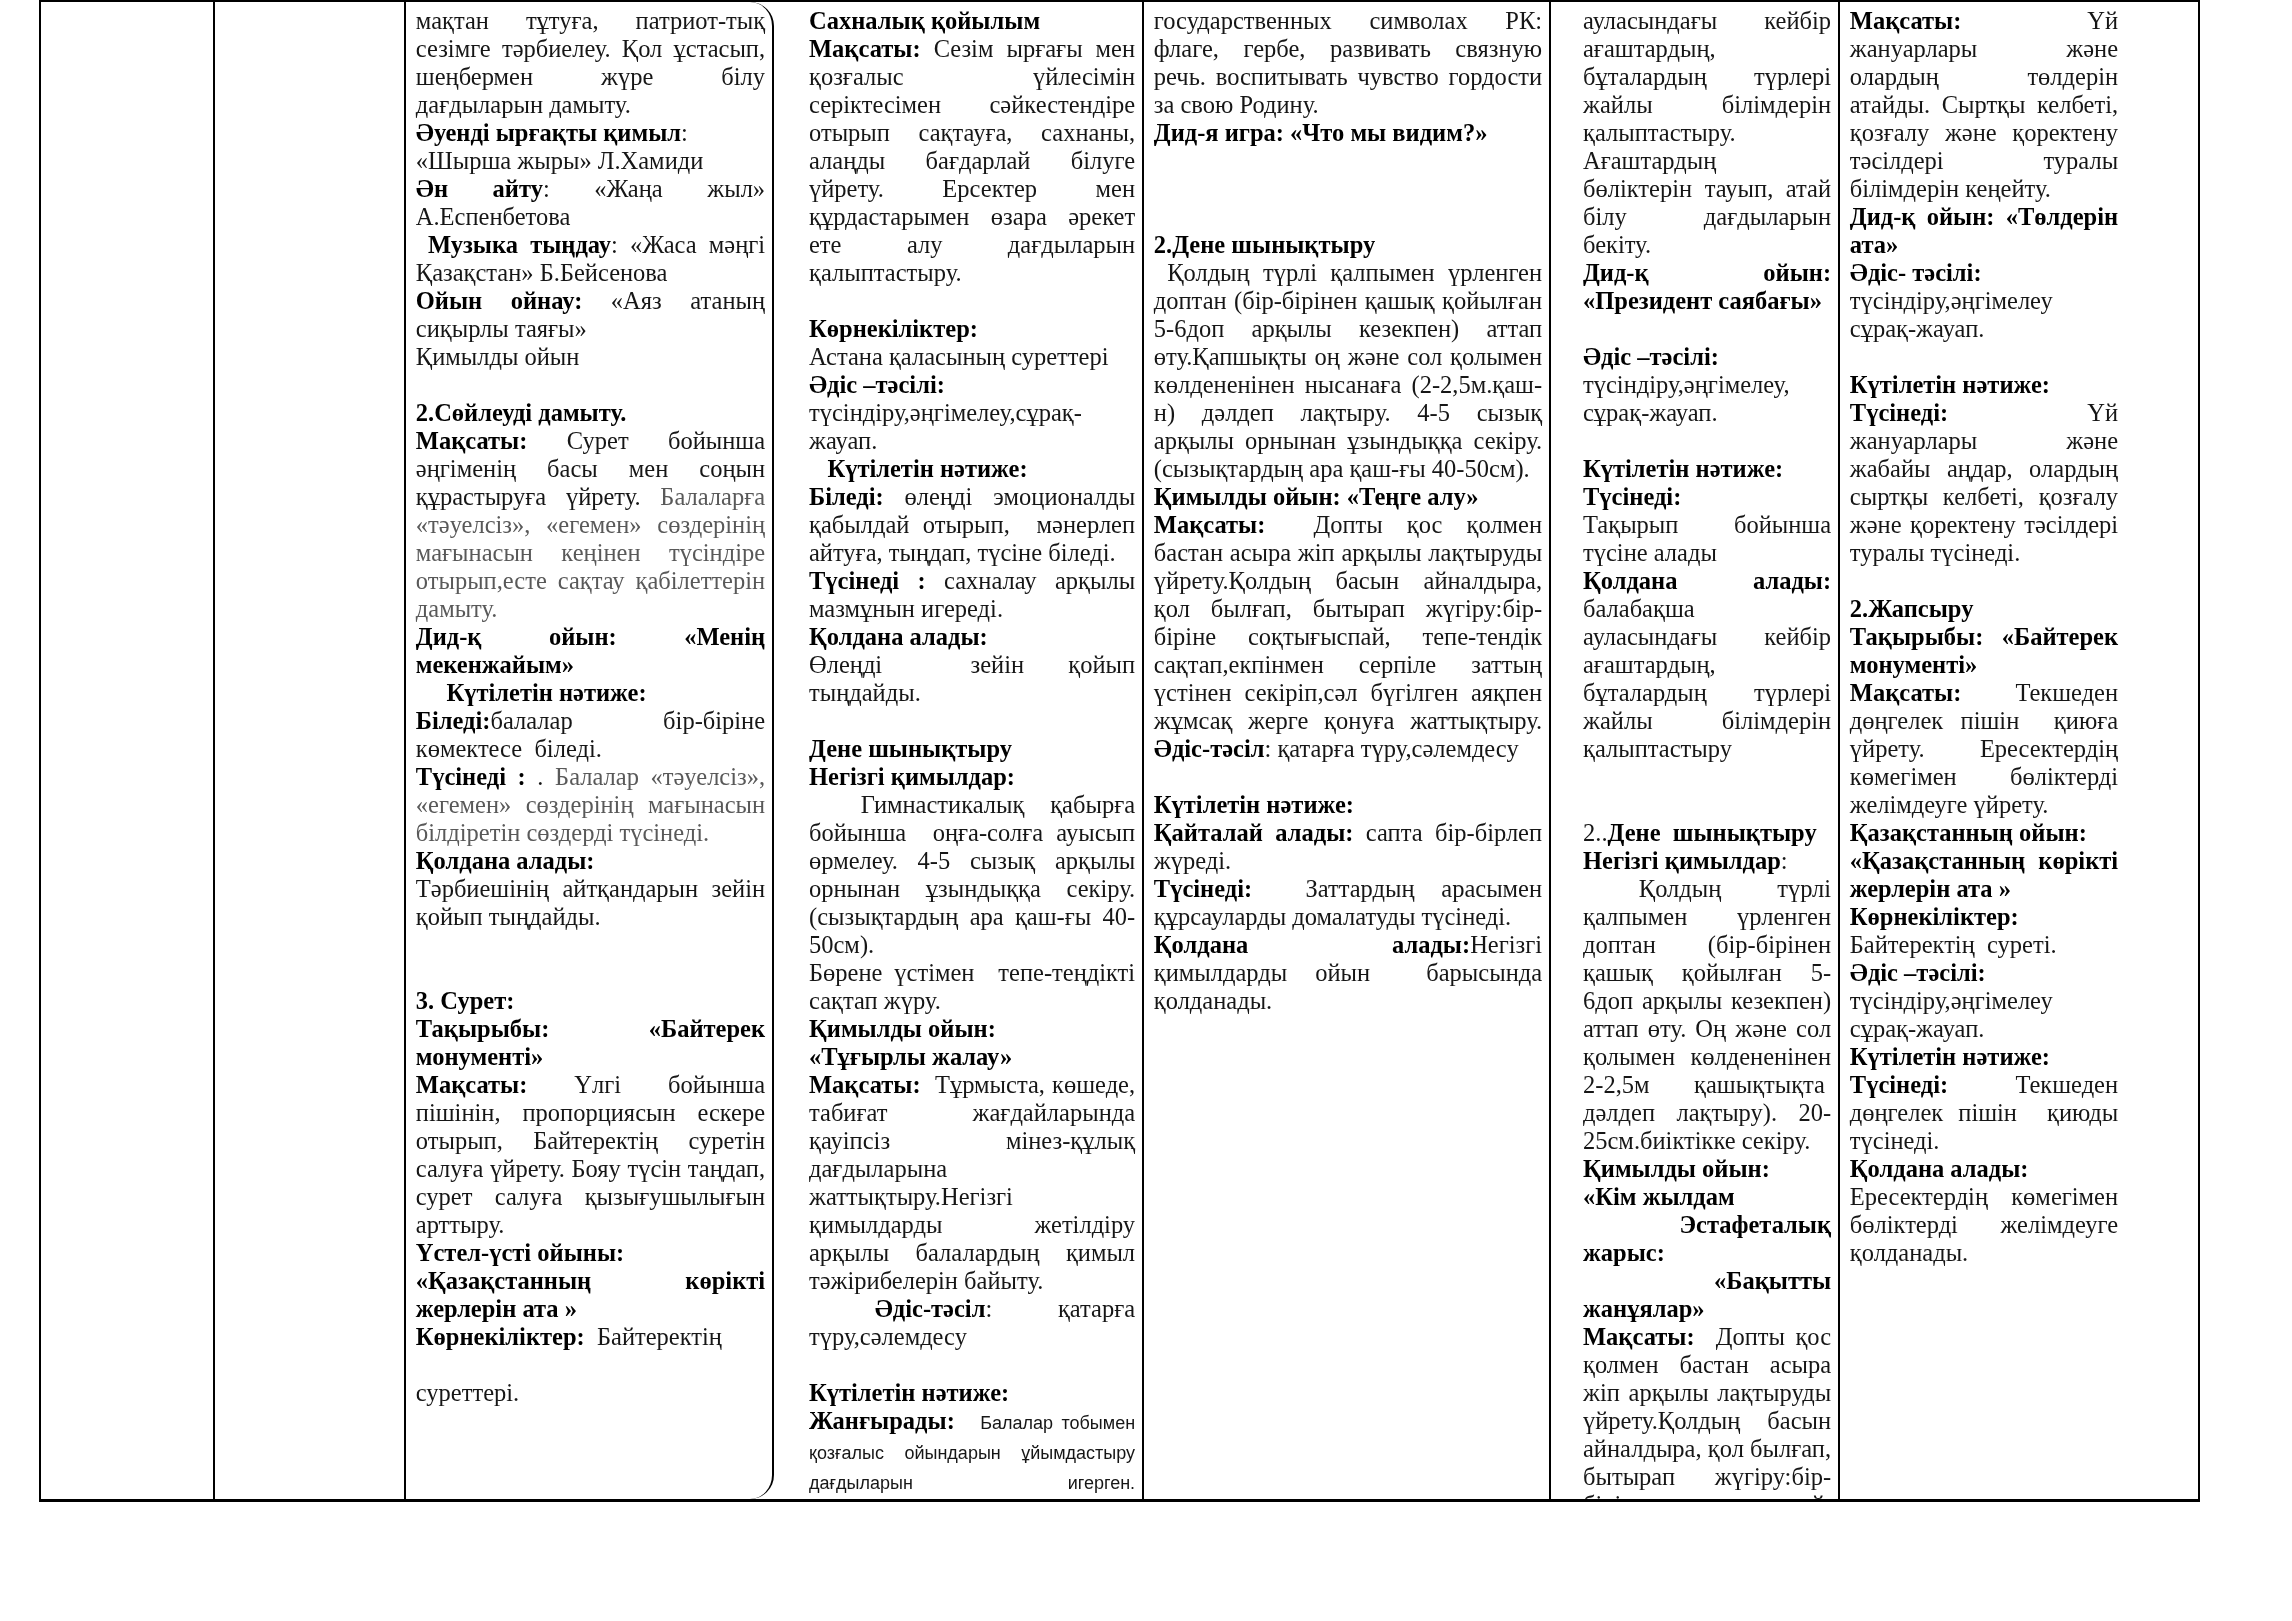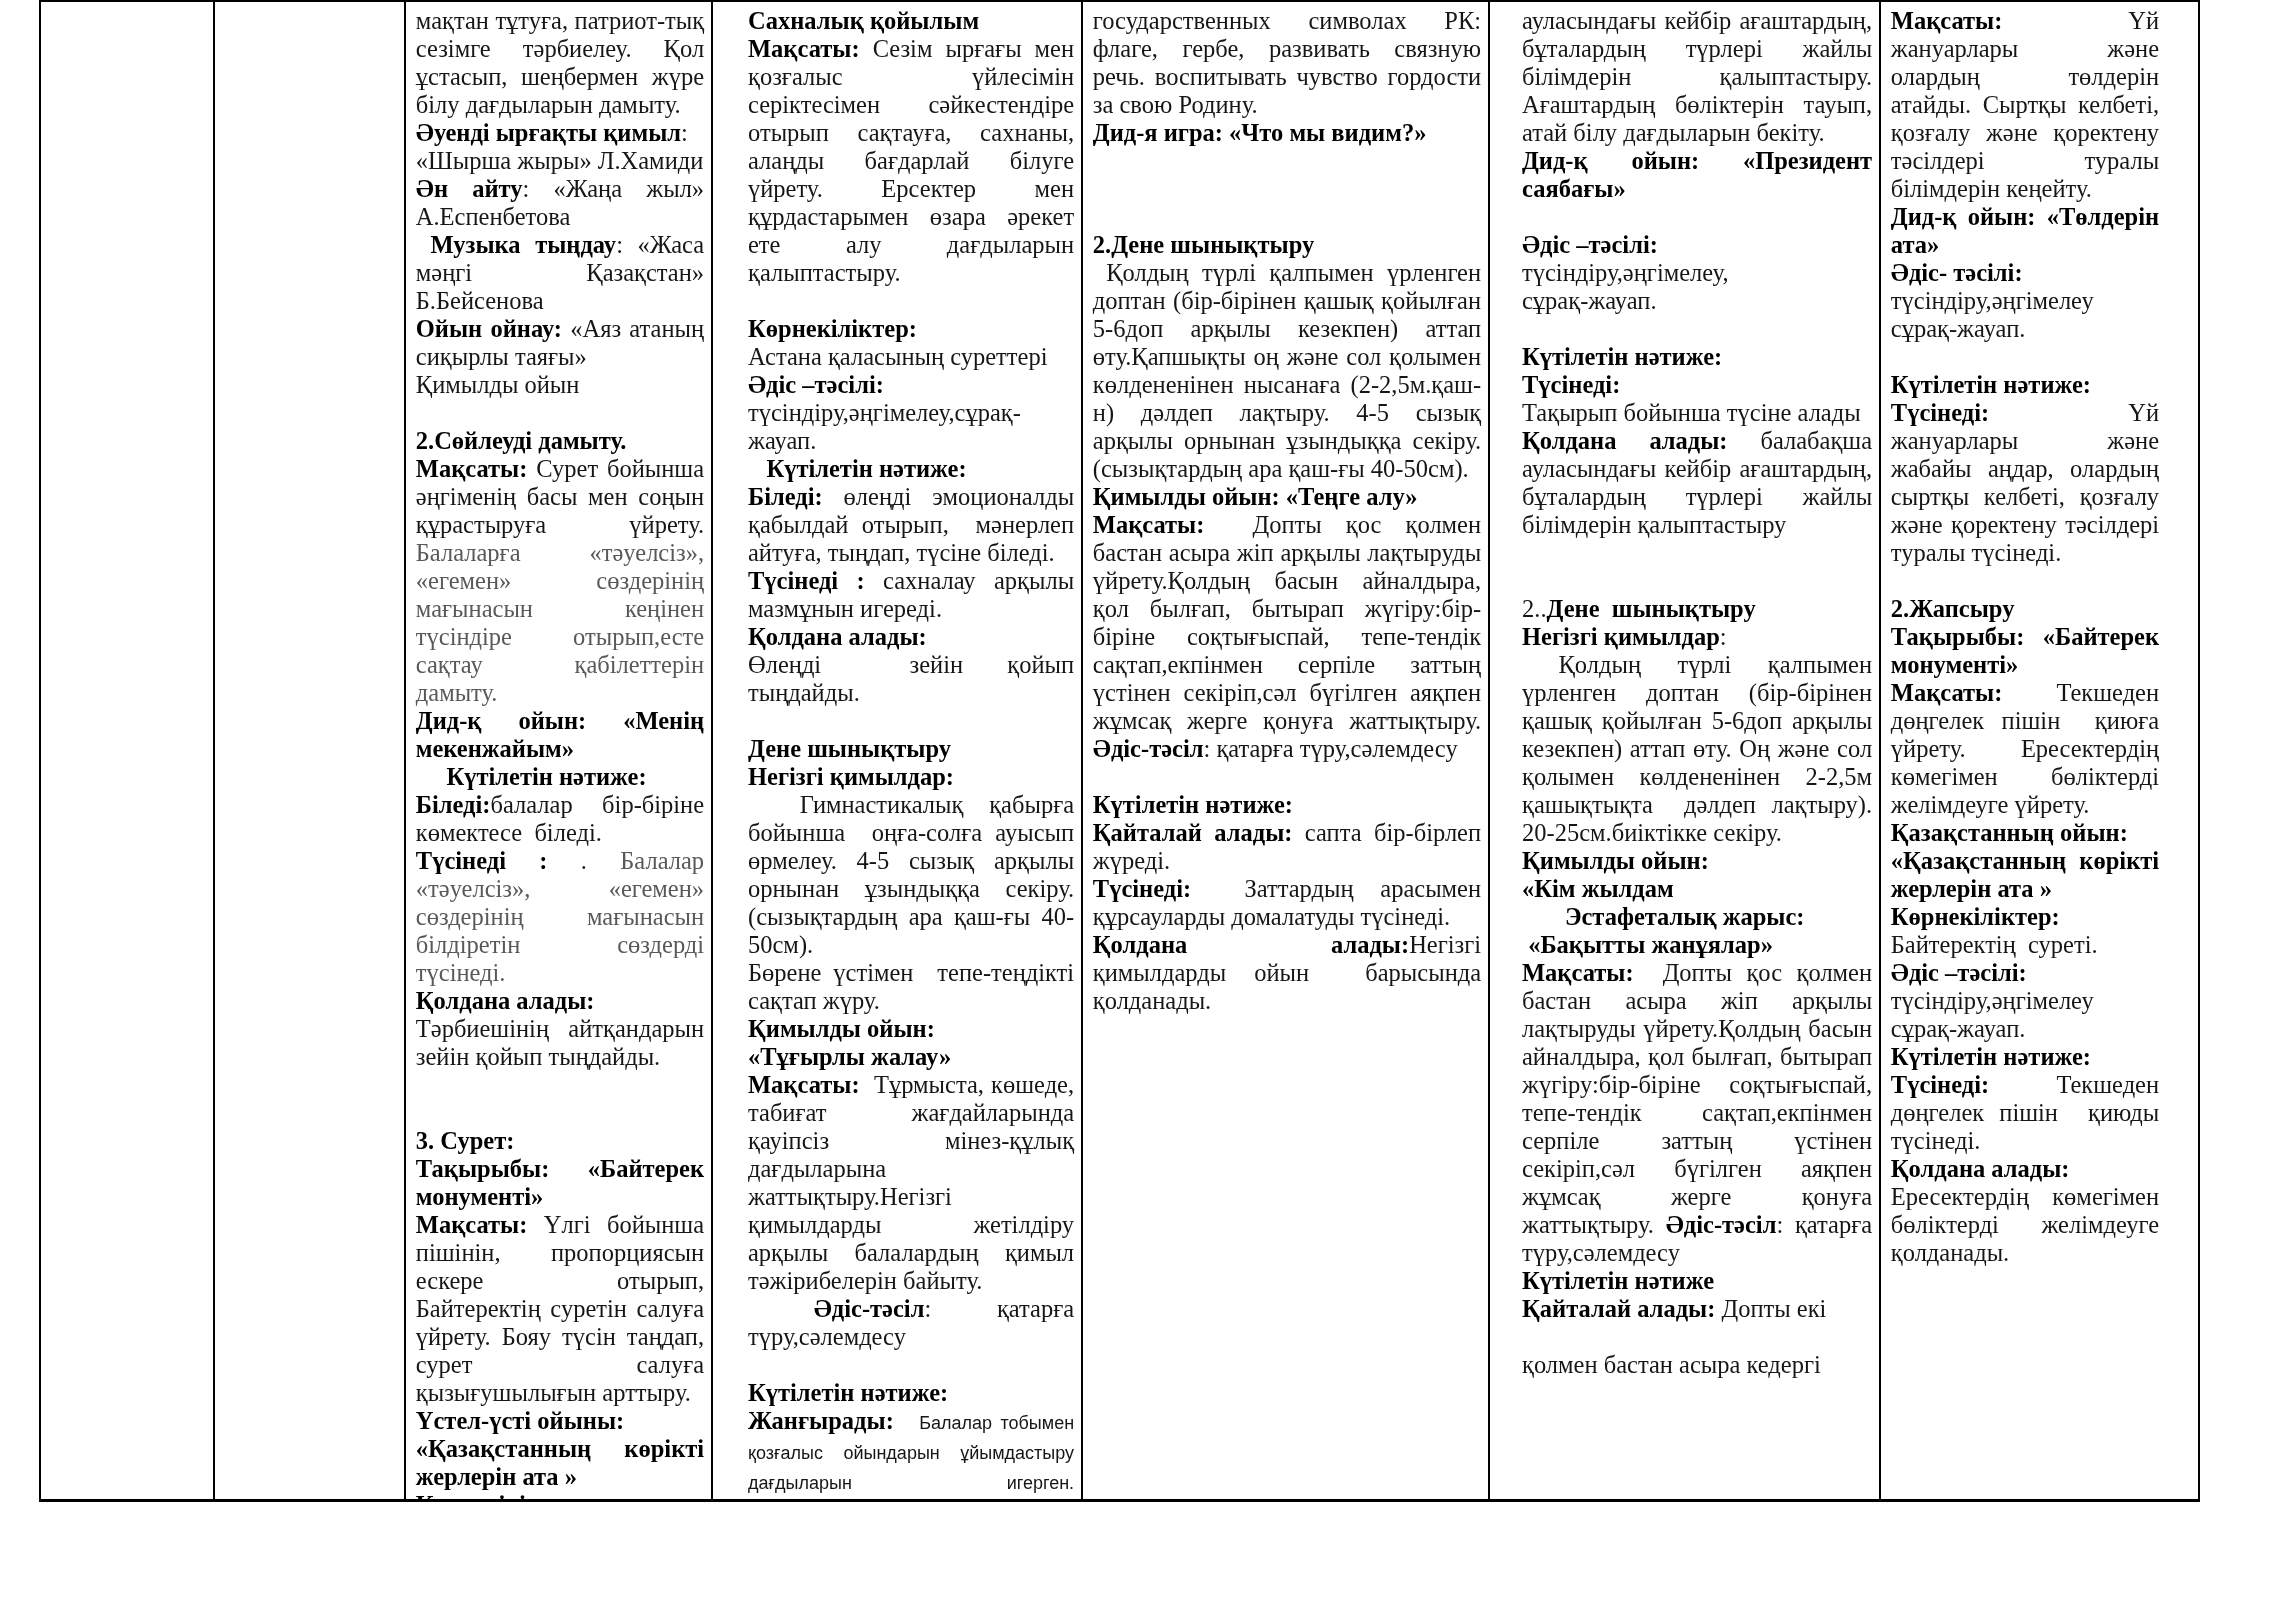--- a/index.html
+++ b/index.html
@@ -28,21 +28,21 @@
   .sans{font-family:"Liberation Sans", sans-serif;font-size:18px;}
 </style>
 </head>
 <body>
 
 <div class="page">
   <div class="doc-table">
 
   <div class="cell" style="width: 174px;"></div>
       <div class="cell" style="width: 191px;"></div>
-      <div class="cell" style="width: 307px;">
+      <div class="cell" style="width: 368px; border-radius: 24px;">
         <div class="para"><span>мақтан тұтуға, патриот-тық сезімге тәрбиелеу. Қол ұстасып, шеңбермен жүре білу дағдыларын дамыту.</span></div>
         <div class="para"><span class="b">Әуенді ырғақты қимыл</span><span>:</span></div>
         <div class="para"><span>«Шырша жыры» Л.Хамиди</span></div>
         <div class="para"><span class="b">Ән айту</span><span>: «Жаңа жыл» А.Еспенбетова</span></div>
         <div class="para"><span>&nbsp;</span><span class="b">Музыка тыңдау</span><span>: «Жаса мәңгі Қазақстан» Б.Бейсенова</span></div>
         <div class="para"><span class="b">Ойын ойнау:</span><span> «Аяз атаның сиқырлы таяғы»</span></div>
         <div class="para"><span>Қимылды ойын</span></div>
         <div class="para">&nbsp;</div>
         <div class="para"><span class="b">2.Сөйлеуді дамыту.</span></div>
         <div class="para"><span class="b">Мақсаты:</span><span> Сурет бойынша әңгіменің басы мен соңын құрастыруға үйрету. </span><span class="gray">Балаларға «тәуелсіз», «егемен» сөздерінің мағынасын кеңінен түсіндіре отырып,есте сақтау қабілеттерін дамыту.</span></div>
@@ -98,21 +98,21 @@
         <div class="para"><span class="b">2.Дене шынықтыру</span></div>
         <div class="para"><span>&nbsp;Қолдың түрлі қалпымен үрленген доптан (бір-бірінен қашық қойылған 5-6доп арқылы кезекпен) аттап өту.Қапшықты оң және сол қолымен көлдененінен нысанаға (2-2,5м.қаш-н) дәлдеп лақтыру. 4-5 сызық арқылы орнынан ұзындыққа секіру.(сызықтардың ара қаш-ғы 40-50см).</span></div>
         <div class="para"><span class="b">Қимылды ойын: «Теңге алу»</span></div>
         <div class="para"><span class="b">Мақсаты:</span><span>&nbsp; Допты қос қолмен бастан асыра жіп арқылы лақтыруды үйрету.Қолдың басын айналдыра, қол былғап, бытырап жүгіру:бір-біріне соқтығыспай, тепе-тендік сақтап,екпінмен серпіле заттың үстінен секіріп,сәл бүгілген аяқпен жұмсақ жерге қонуға жаттықтыру. </span><span class="b">Әдіс-тәсіл</span><span>: қатарға түру,сәлемдесу</span></div>
         <div class="para">&nbsp;</div>
         <div class="para"><span class="b">Күтілетін нәтиже:</span></div>
         <div class="para"><span class="b">Қайталай алады:</span><span> сапта бір-бірлеп жүреді.</span></div>
         <div class="para"><span class="b">Түсінеді:</span><span>&nbsp; Заттардың арасымен құрсауларды домалатуды түсінеді.</span></div>
         <div class="para"><span class="b">Қолдана алады:</span><span>Негізгі қимылдарды ойын&nbsp; барысында қолданады.</span></div>
       </div>
-      <div class="cell" style="width: 391px; padding-left: 32px;">
+      <div class="cell" style="width: 289px; padding-left: 32px;">
         <div class="para"><span>ауласындағы кейбір ағаштардың, бұталардың түрлері жайлы білімдерін қалыптастыру. Ағаштардың бөліктерін тауып, атай білу дағдыларын бекіту.</span></div>
         <div class="para"><span class="b">Дид-қ ойын: «Президент саябағы»</span></div>
         <div class="para">&nbsp;</div>
         <div class="para"><span class="b">Әдіс –тәсілі:</span></div>
         <div class="para"><span>түсіндіру,әңгімелеу,</span></div>
         <div class="para"><span>сұрақ-жауап.</span></div>
         <div class="para">&nbsp;</div>
         <div class="para"><span class="b">Күтілетін нәтиже:</span></div>
         <div class="para"><span class="b">Түсінеді:</span></div>
         <div class="para"><span>Тақырып бойынша түсіне алады</span></div>

